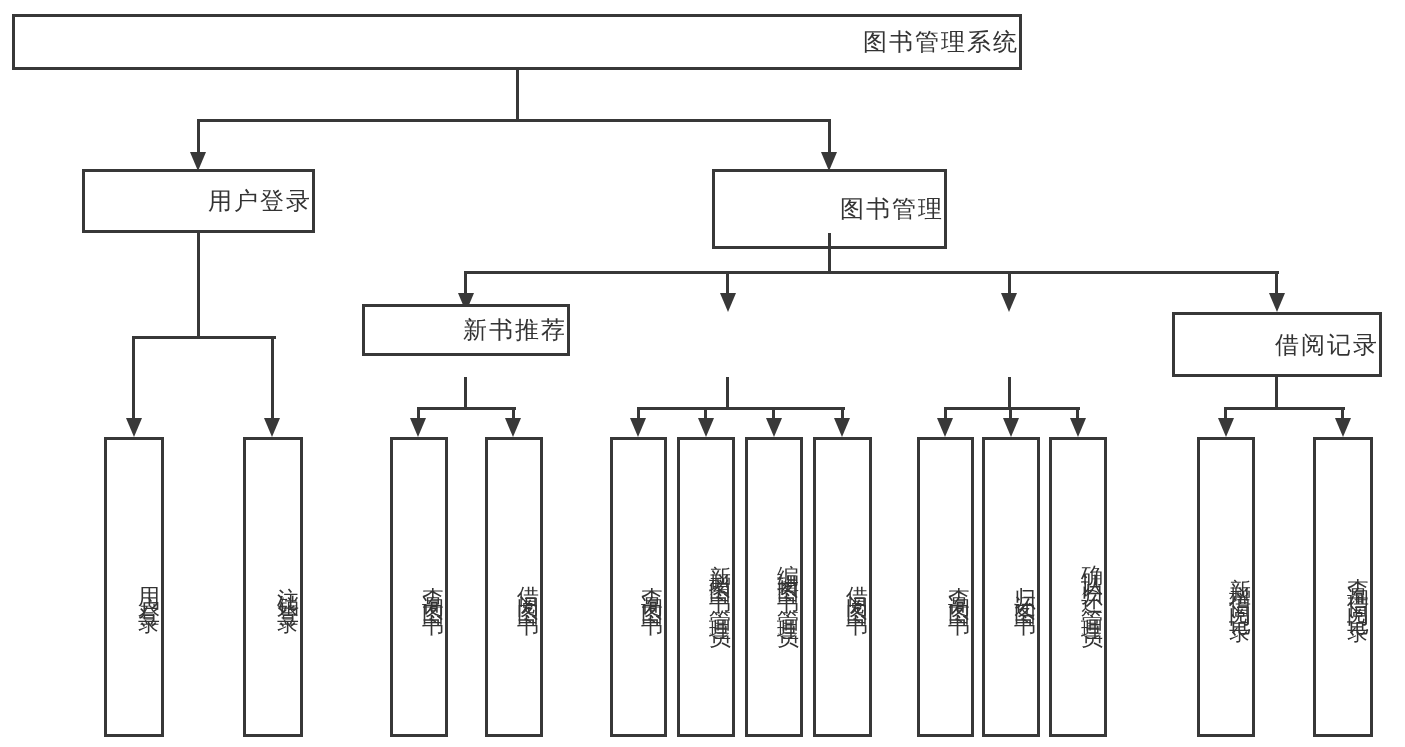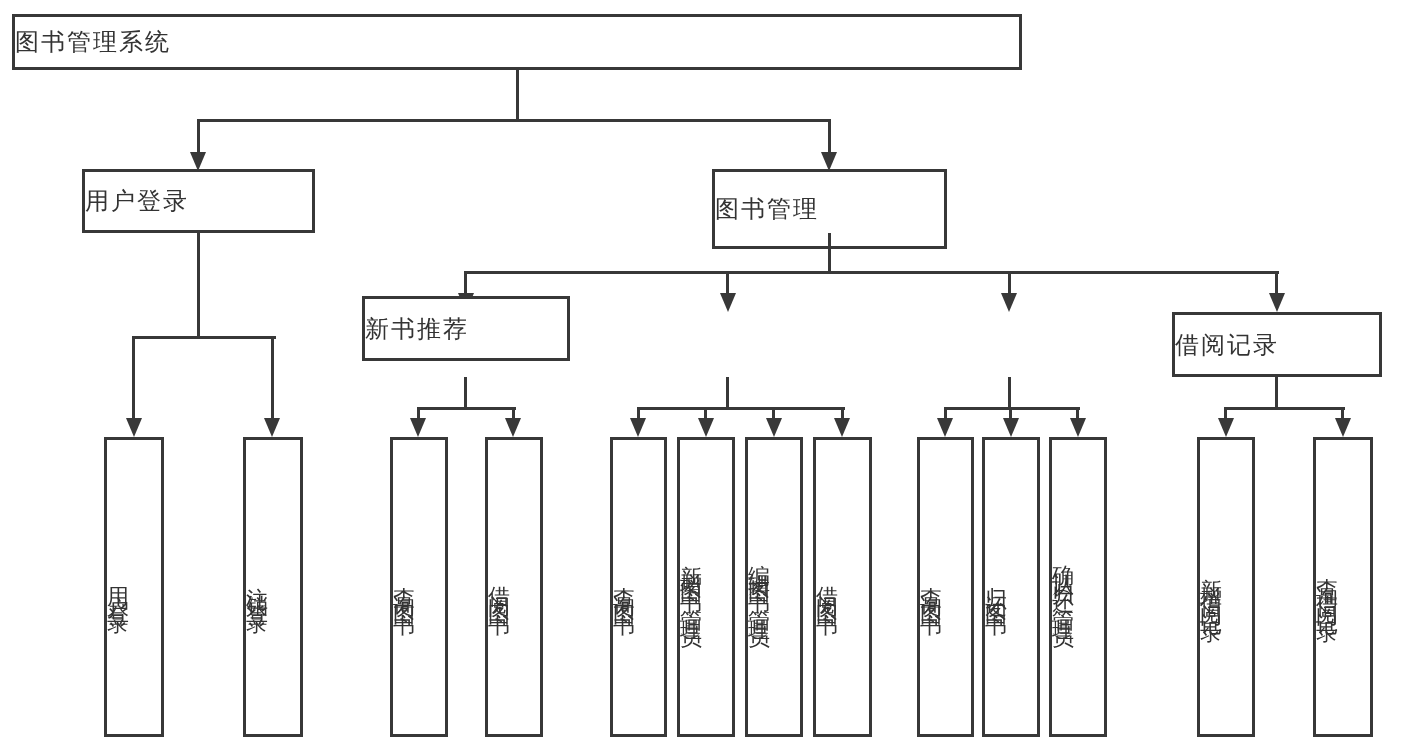--- a/index.html
+++ b/index.html
@@ -20,21 +20,21 @@
     background:var(--background);
     overflow:hidden;
   }
   .box{
     position:absolute;
     box-sizing:border-box;
     background:var(--background);
     border:3px solid var(--line);
     display:flex;
     align-items:center;
-    justify-content:flex-start;
+    justify-content:flex-end;
     color:var(--text);
   }
   .h-label{
     font-size:24px;
     letter-spacing:2px;
     white-space:nowrap;
     color:var(--text);
   }
   .v-label{
     writing-mode:vertical-rl;
@@ -102,21 +102,21 @@
   <div class="hline" style="left:464px;top:271px;width:815px"></div>
   <div class="vline" style="left:464px;top:274px;height:19px"></div>
   <div class="arrow" style="left:458px;top:293px"></div>
   <div class="vline" style="left:726px;top:274px;height:19px"></div>
   <div class="arrow" style="left:720px;top:293px"></div>
   <div class="vline" style="left:1008px;top:274px;height:19px"></div>
   <div class="arrow" style="left:1001px;top:293px"></div>
   <div class="vline" style="left:1275px;top:274px;height:19px"></div>
   <div class="arrow" style="left:1269px;top:293px"></div>
 
-  <div class="box" style="left:362px;top:296px;width:208px;height:65px">
+  <div class="box" style="left:362px;top:304px;width:208px;height:52px">
     <span class="h-label">新书推荐</span>
   </div>
   <div class="box" style="left:1172px;top:312px;width:210px;height:65px">
     <span class="h-label">借阅记录</span>
   </div>
 
   <div class="vline" style="left:464px;top:377px;height:30px"></div>
   <div class="hline" style="left:417px;top:407px;width:99px"></div>
   <div class="vline" style="left:417px;top:410px;height:8px"></div>
   <div class="arrow" style="left:410px;top:418px"></div>

